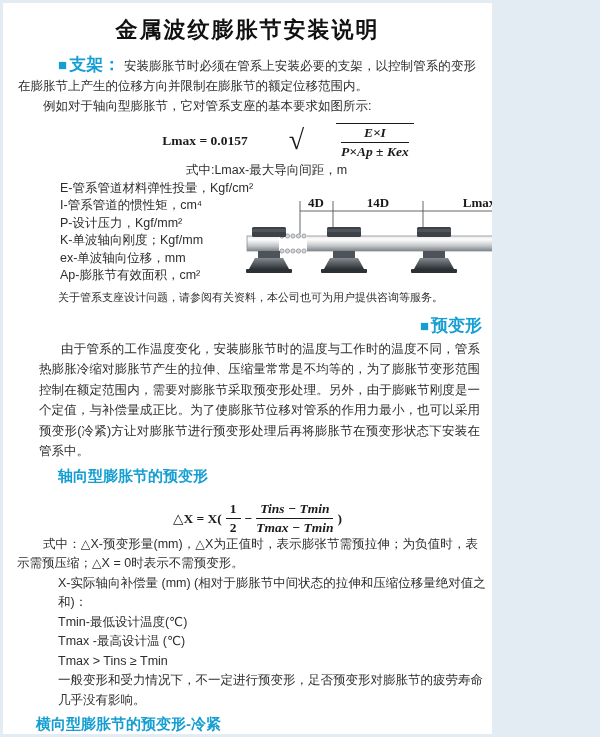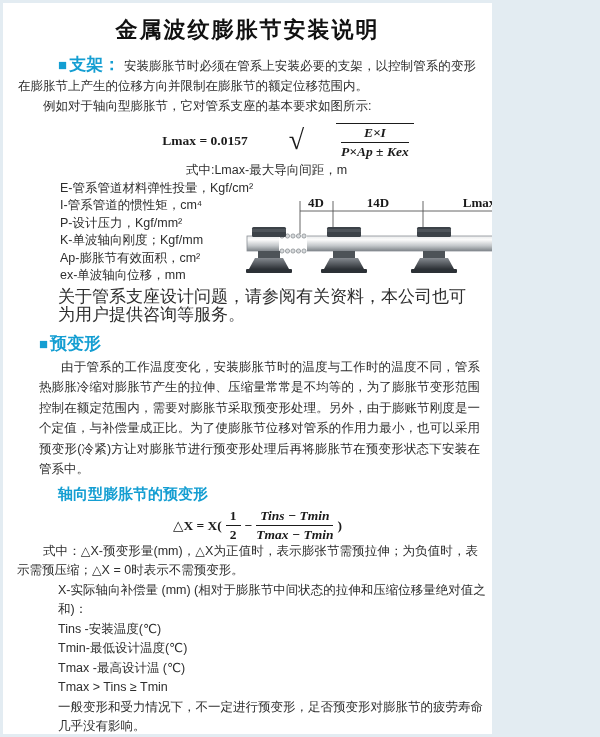--- a/index.html
+++ b/index.html
@@ -8,44 +8,44 @@
   .page{position:absolute;top:3px;left:3px;width:489px;height:731px;
         background:#ffffff;overflow:hidden;color:#2d2d2d;}
   .title{font-size:22px;font-weight:bold;text-align:center;color:#111;
          letter-spacing:2px;margin:12px 0 10px 0;}
   .body-text{font-size:12.5px;line-height:20px;color:#2d2d2d;text-align:justify;}
   .p-support{margin:0 16px 0 15px;text-indent:40px;}
   .p-example{margin:0 16px 0 15px;text-indent:25px;}
   .sec-head{color:var(--accent,#149ed2);font-weight:bold;}
   .sec-head .marker{font-size:15px;margin-right:2px;}
   .sec-head-inline{font-size:17px;}
-  .h-preform{font-size:17px;margin:8px 0 0 36px;}
+  .h-preform{font-size:17px;margin:8px 10px 0 36px;text-align:right;}
   .h-sub{color:var(--accent,#149ed2);font-weight:bold;font-size:15px;}
-  .h-axial{margin:5px 0 6px 55px;}
+  .h-axial{margin:5px 0 17px 55px;}
   .h-lateral{margin:5px 0 1px 33px;}
   
   .formula-block{display:flex;justify-content:center;align-items:center;
                  font-family:"Liberation Serif","DejaVu Serif",serif;
                  font-weight:bold;font-size:13.5px;color:#1b1b1b;}
   .fb-lmax{height:38px;margin:6px 0 2px 0;padding-left:80px;gap:34px;}
   .fb-dx{height:32px;padding-left:20px;}
   .fb-dy{height:28px;}
   .sqrt-sign{font-size:28px;font-weight:normal;line-height:1;margin:0 -2px 0 6px;
              transform:translateY(-1px);}
   .radicand{display:inline-block;border-top:1.4px solid #1b1b1b;padding:1px 2px 0 2px;}
   .frac{display:inline-flex;flex-direction:column;text-align:center;
         vertical-align:middle;line-height:1.15;margin:0 3px;}
   .frac .num{border-bottom:1.2px solid #1b1b1b;padding:0 4px 1px 4px;}
   .frac .den{padding-top:1px;}
   .it{font-style:italic;}
   .fpart{margin:0 1px;}
   
   .where-line{font-size:12.5px;line-height:17.5px;margin-left:38px;text-align:center;}
   .def-line{font-size:12.5px;line-height:17.5px;margin-left:57px;}
-  .consult{font-size:17px;line-height:18px;margin:3px 14px 0 55px;}
+  .consult{font-size:11px;line-height:18px;margin:3px 14px 0 55px;}
   .p-preform{margin:2px 12px 0 36px;text-indent:22px;line-height:20.5px;}
   .p-explain{margin:0 14px 0 14px;text-indent:26px;line-height:19.5px;}
   .adef-line{font-size:12.5px;line-height:19.5px;margin-left:55px;}
   .note-line{font-size:12.5px;line-height:19.5px;margin-left:55px;}
   .dy-note{font-size:12.5px;line-height:18px;margin:4px 14px 0 55px;}
   
   .diagram{position:absolute;left:240px;top:190px;width:356px;height:100px;}
   .diagram svg{display:block;width:100%;height:100%;}
   .dim-label{font-family:"Liberation Serif","DejaVu Serif",serif;
              font-weight:bold;font-size:13px;fill:#1a1a1a;}
@@ -70,22 +70,22 @@
         <span class="den">P×Ap ± Kex</span>
       </span>
     </span>
   </div>
 
   <div class="where-line">式中:Lmax-最大导向间距，m</div>
   <div class="def-line">E-管系管道材料弹性投量，Kgf/cm²</div>
   <div class="def-line">I-管系管道的惯性矩，cm⁴</div>
   <div class="def-line">P-设计压力，Kgf/mm²</div>
   <div class="def-line">K-单波轴向刚度；Kgf/mm</div>
+  <div class="def-line">ex-单波轴向位移，mm</div>
   <div class="def-line">Ap-膨胀节有效面积，cm²</div>
-  <div class="def-line">ex-单波轴向位移，mm</div>
 
   <div class="consult">关于管系支座设计问题，请参阅有关资料，本公司也可为用户提供咨询等服务。</div>
 
   <div class="diagram">
     <svg viewBox="0 0 356 100" xmlns="http://www.w3.org/2000/svg">
       <defs>
         <linearGradient id="gp" x1="0" y1="0" x2="0" y2="1">
           <stop offset="0" stop-color="#e9eaeb"></stop>
           <stop offset="0.25" stop-color="#fbfbfb"></stop>
           <stop offset="0.65" stop-color="#c3c7ca"></stop>
@@ -175,21 +175,20 @@
     <span class="frac it">
       <span class="num">Tins − Tmin</span>
       <span class="den">Tmax − Tmin</span>
     </span>
     <span class="fpart">)</span>
   </div>
 
   <p class="body-text p-explain">式中：△X-预变形量(mm)，△X为正值时，表示膨张节需预拉伸；为负值时，表示需预压缩；△X = 0时表示不需预变形。</p>
 
   <div class="adef-line">X-实际轴向补偿量 (mm) (相对于膨胀节中间状态的拉伸和压缩位移量绝对值之和)：</div>
-  <div class="adef-line">Tins -安装温度(℃)</div>
   <div class="adef-line">Tmin-最低设计温度(℃)</div>
   <div class="adef-line">Tmax -最高设计温 (℃)</div>
   <div class="adef-line">Tmax &gt; Tins ≥ Tmin</div>
   <div class="note-line">一般变形和受力情况下，不一定进行预变形，足否预变形对膨胀节的疲劳寿命几乎没有影响。</div>
 
   <div class="h-sub h-lateral">横向型膨胀节的预变形-冷紧</div>
 
   <div class="formula-block fb-dy">
     <span class="fpart">△Y =</span>
     <span class="frac">

